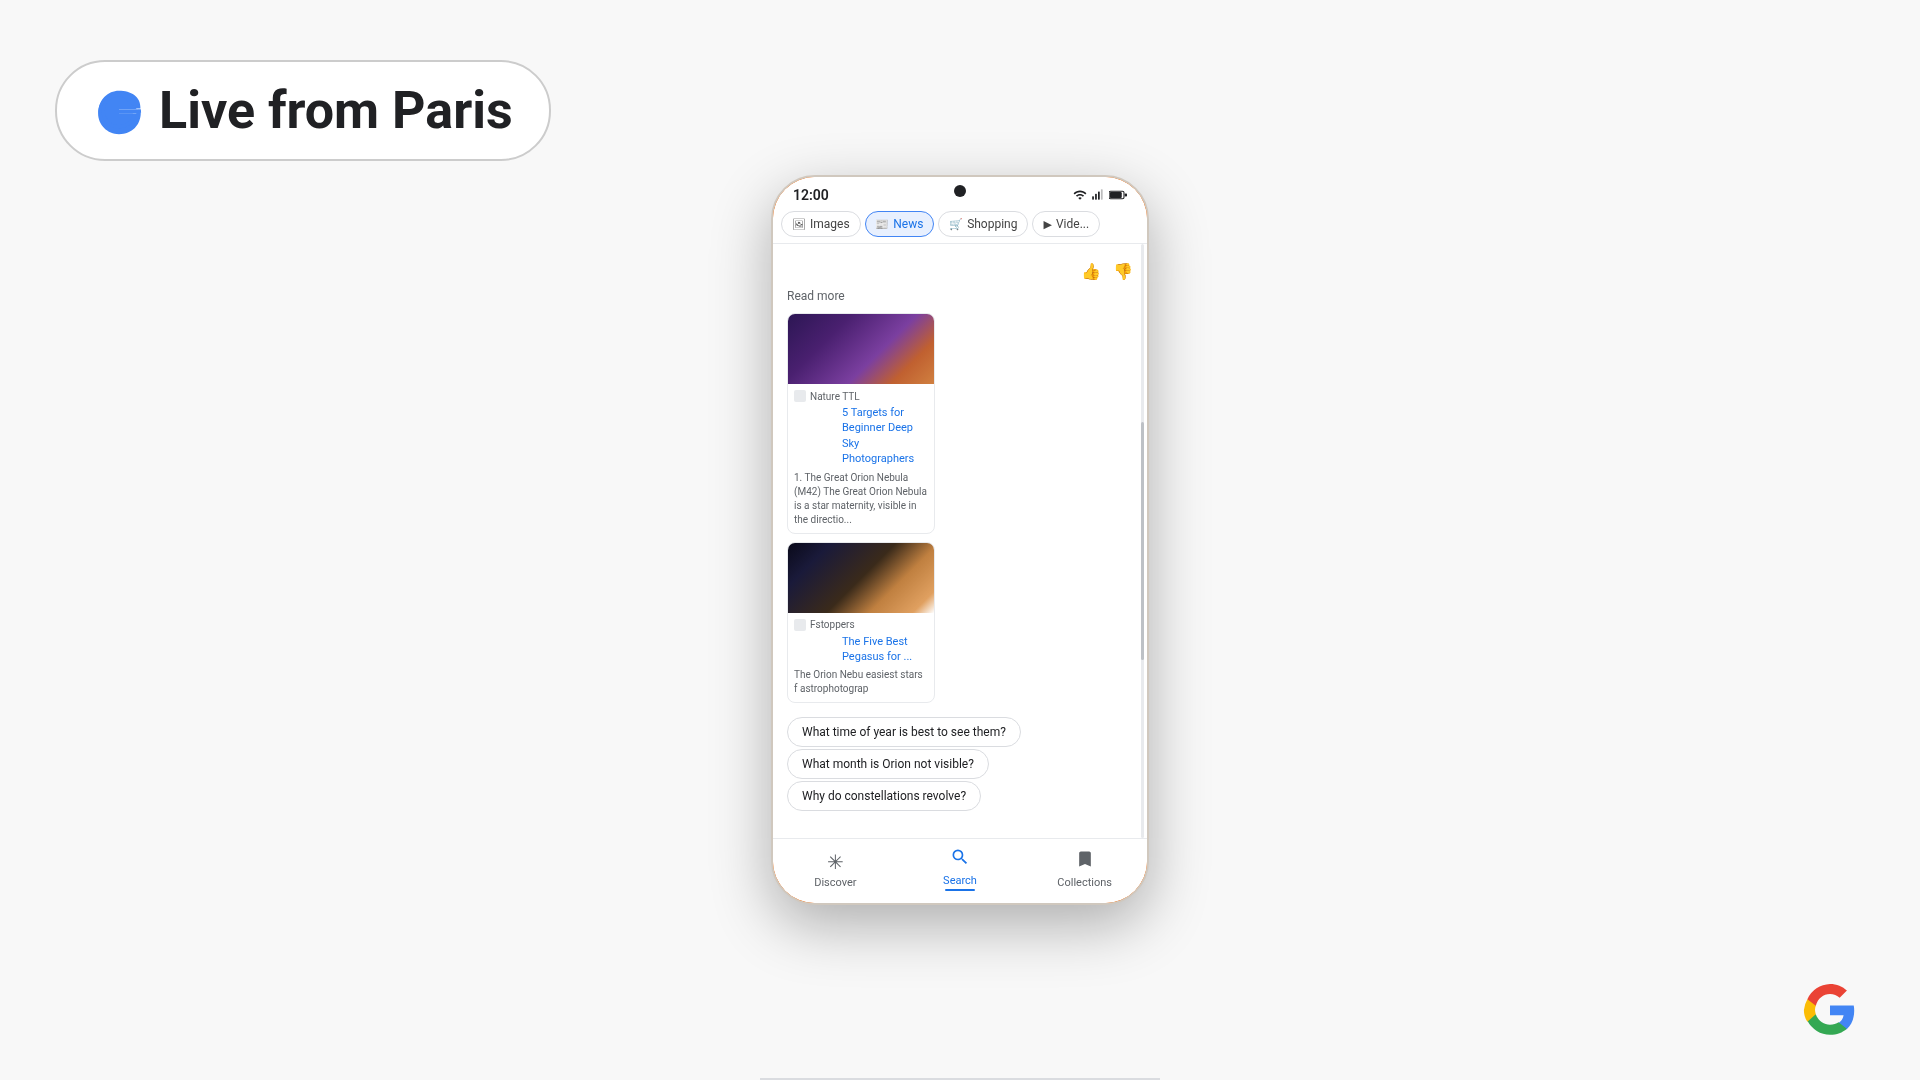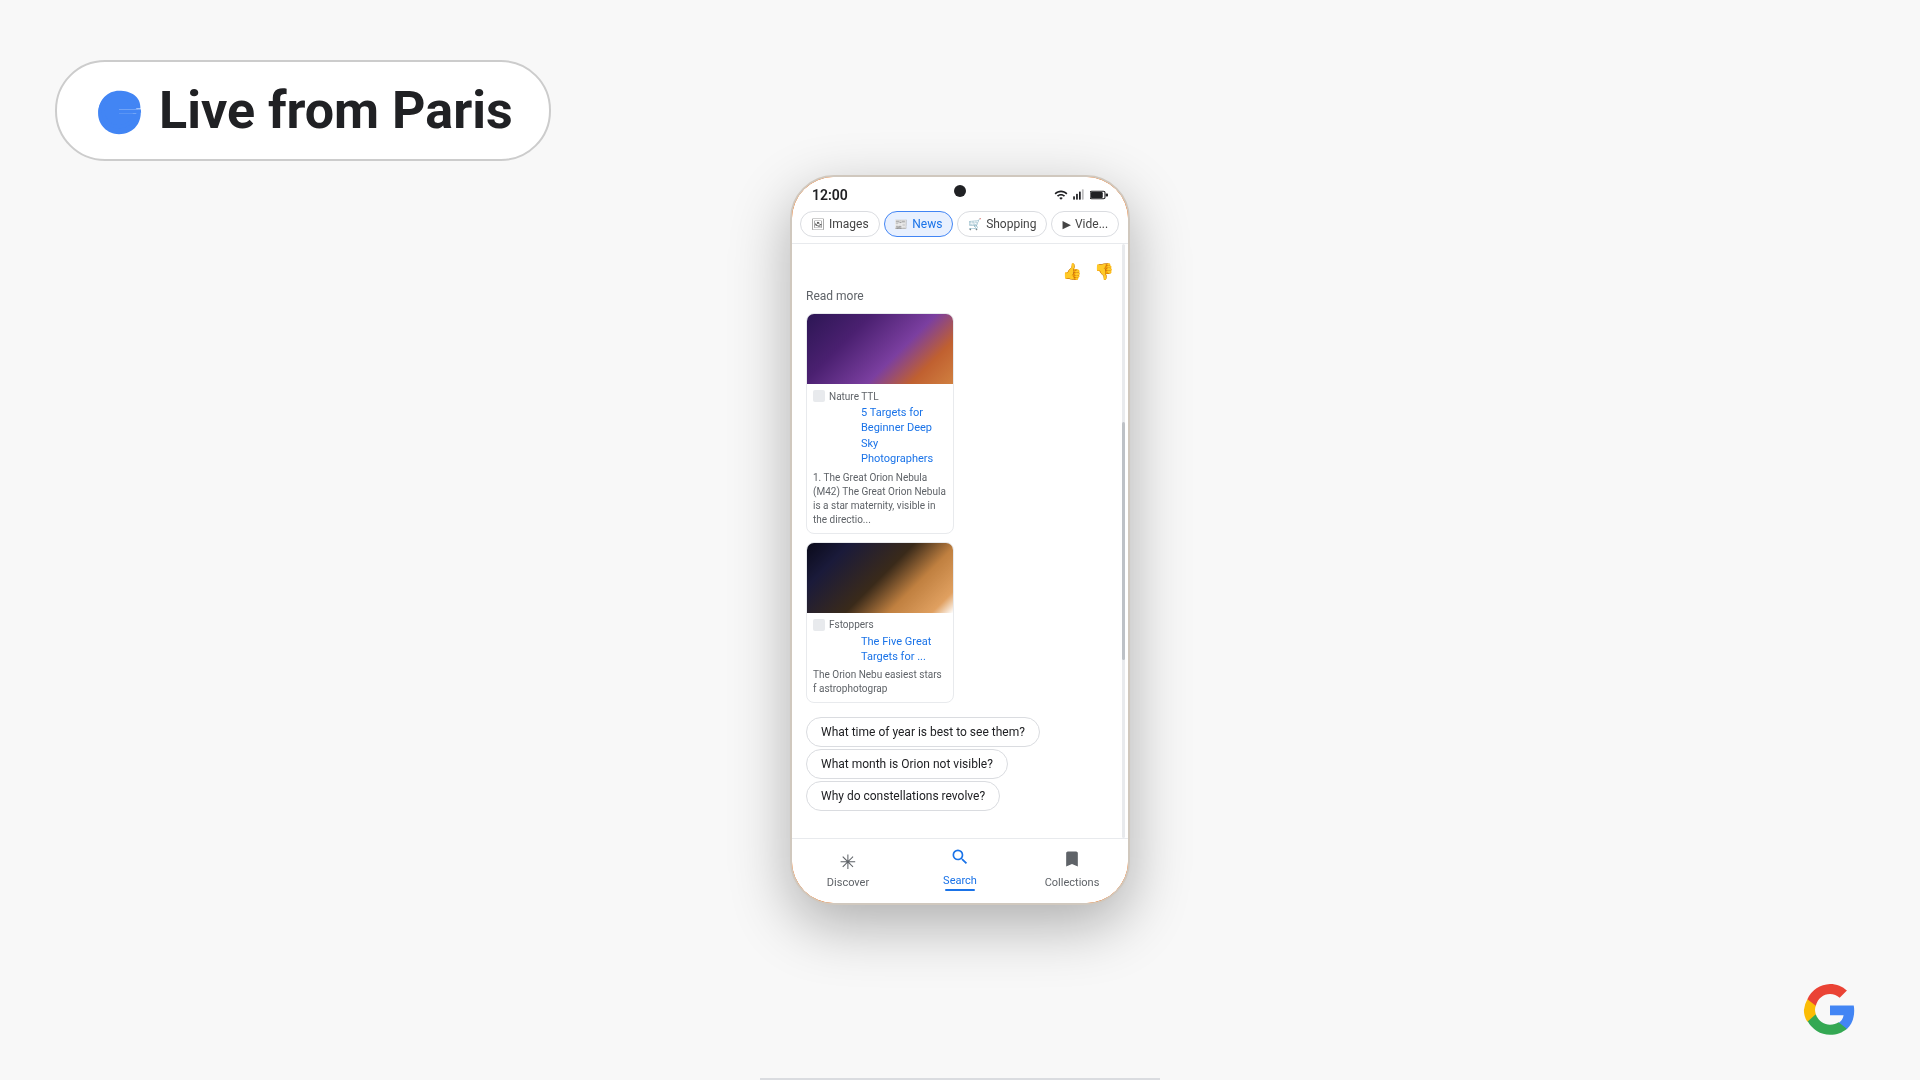--- a/index.html
+++ b/index.html
@@ -40,21 +40,21 @@
       width: 60px;
       height: 60px;
     }
 
     
     .phone {
       position: absolute;
       left: 50%;
       top: 50%;
       transform: translate(-50%, -50%);
-      width: 340px;
+      width: 378px;
       height: 730px;
       background: #f97316;
       border-radius: 44px;
       box-shadow: 0 20px 60px rgba(0,0,0,0.3);
       overflow: hidden;
       border: 2px solid #d0c8be;
     }
 
     .phone-inner {
       width: 100%;
@@ -429,21 +429,21 @@
           </div>
         </div>
 
         <div class="article-card">
           <div class="article-img-placeholder nebula2"></div>
           <div class="article-body">
             <div class="article-source">
               <div class="source-favicon"></div>
               <span>Fstoppers</span>
             </div>
-            <div class="article-title">The Five Great Targets for ...</div>
+            <div class="article-title">The Five Best Pegasus for ...</div>
             <div class="article-snippet">The Orion Nebu easiest stars f astrophotograp</div>
           </div>
         </div>
       </div>
 
       <div class="suggestion-chips">
         <div class="chip">What time of year is best to see them?</div>
         <div class="chip">What month is Orion not visible?</div>
         <div class="chip">Why do constellations revolve?</div>
       </div>

